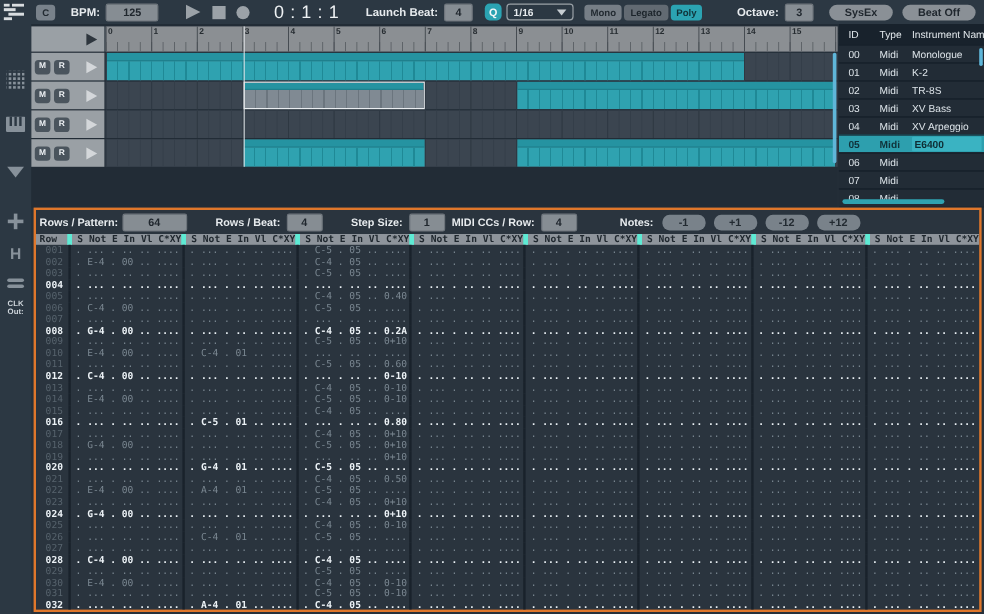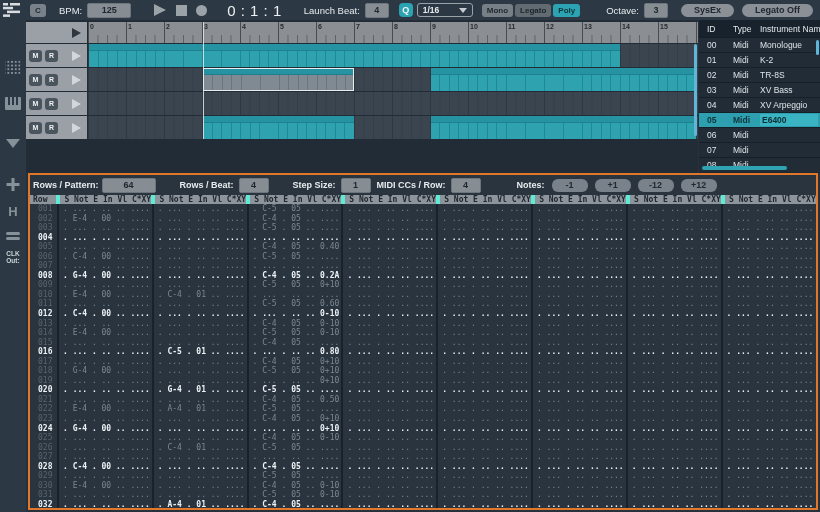--- a/index.html
+++ b/index.html
@@ -3,21 +3,21 @@
 <meta charset="utf-8">
 <style>
   *{margin:0;padding:0;box-sizing:content-box}
   html,body{width:820px;height:512px;overflow:hidden}
   body{position:relative;background:#27313b;font-family:"Liberation Sans",sans-serif;-webkit-font-smoothing:antialiased}
 
   
   .topbar{position:absolute;left:0;top:0;width:820px;height:20px;background:#2c3843;display:flex;align-items:center;z-index:5}
   .logo{width:17px;height:14px;margin-left:3px}
   .cbtn{margin-left:10px;width:16px;height:13px;background:#79828b;border-radius:3px;color:#222a31;font-size:8px;font-weight:bold;display:flex;align-items:center;justify-content:center;cursor:default}
-  .lbl{color:#e7ebee;font-size:9.5px;font-weight:normal;white-space:nowrap}
+  .lbl{color:#e7ebee;font-size:9.5px;font-weight:bold;white-space:nowrap}
   .vbox{background:#868d93;color:#20272e;font-size:9px;font-weight:bold;text-align:center;border-radius:2px;height:13px;line-height:13px;border:1px solid #6e757c}
   #bpm-lbl{margin-left:13px}
   #bpm-box{margin-left:5px;width:42px}
   .play-ic{margin-left:23px;width:0;height:0;border-top:6px solid transparent;border-bottom:6px solid transparent;border-left:12px solid #9ba2a8}
   .stop-ic{margin-left:10px;width:11px;height:11px;background:#9ba2a8}
   .rec-ic{margin-left:9px;width:11px;height:11px;border-radius:50%;background:#9ba2a8}
   .time{margin-left:20px;color:#eef1f3;font-size:15px;letter-spacing:.5px;white-space:nowrap}
   #launch-lbl{margin-left:22px}
   #launch-box{margin-left:5px;width:22px}
   .qbtn{margin-left:10px;width:14px;height:14px;border-radius:4px;background:#2ba3b2;color:#f2f7f8;font-weight:bold;font-size:9px;display:flex;align-items:center;justify-content:center}
@@ -123,21 +123,21 @@
     <span class="chev"></span>
   </div>
   <div class="seg">
     <div>Mono</div>
     <div class="mid">Legato</div>
     <div class="on">Poly</div>
   </div>
   <span class="lbl" id="oct-lbl">Octave:</span>
   <div class="vbox" id="oct-box">3</div>
   <div class="pillbtn">SysEx</div>
-  <div class="pillbtn" id="notesoff-btn">Legato Off</div>
+  <div class="pillbtn" id="notesoff-btn">Beat Off</div>
 </div>
 
 <div class="sidebar">
   <div class="sic grid-ic"></div>
   <svg class="sic" style="top:77px" width="16" height="13" viewBox="0 0 16 13">
     <rect x="0" y="0" width="16" height="13" rx="1" fill="#87919a"></rect>
     <rect x="3" y="0" width="2" height="8" fill="#2c3843"></rect>
     <rect x="7" y="0" width="2" height="8" fill="#2c3843"></rect>
     <rect x="11" y="0" width="2" height="8" fill="#2c3843"></rect>
   </svg>

